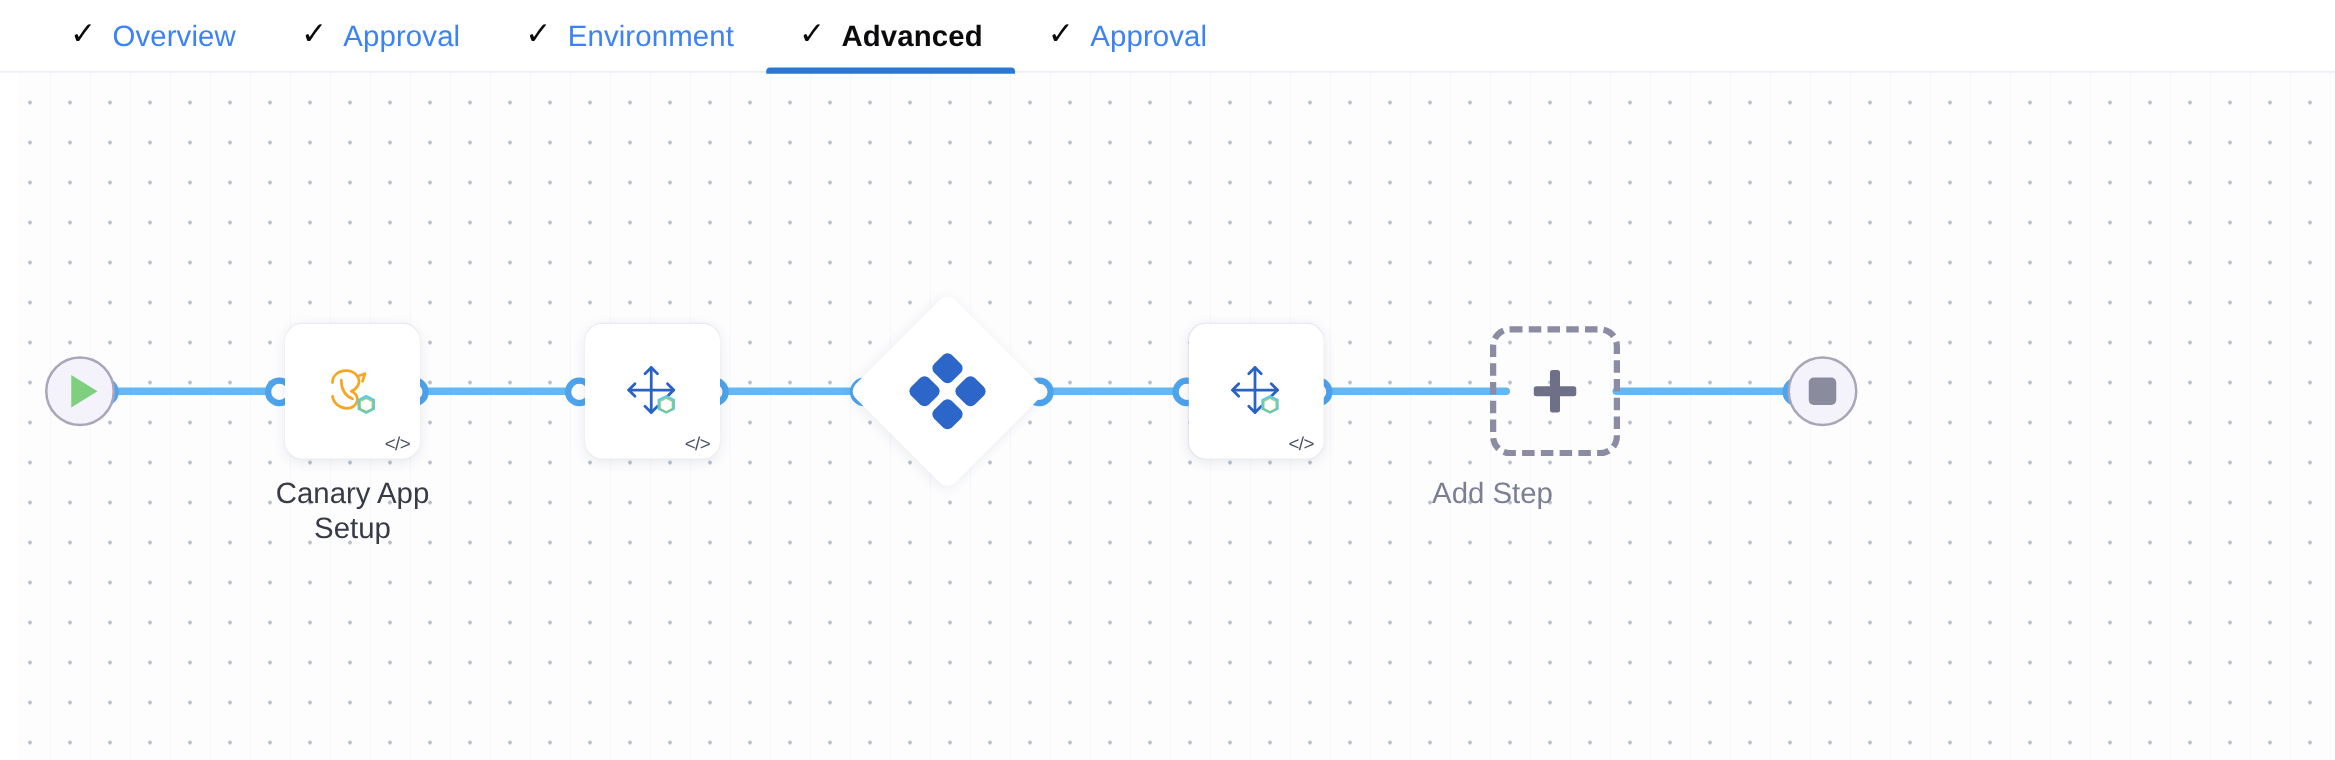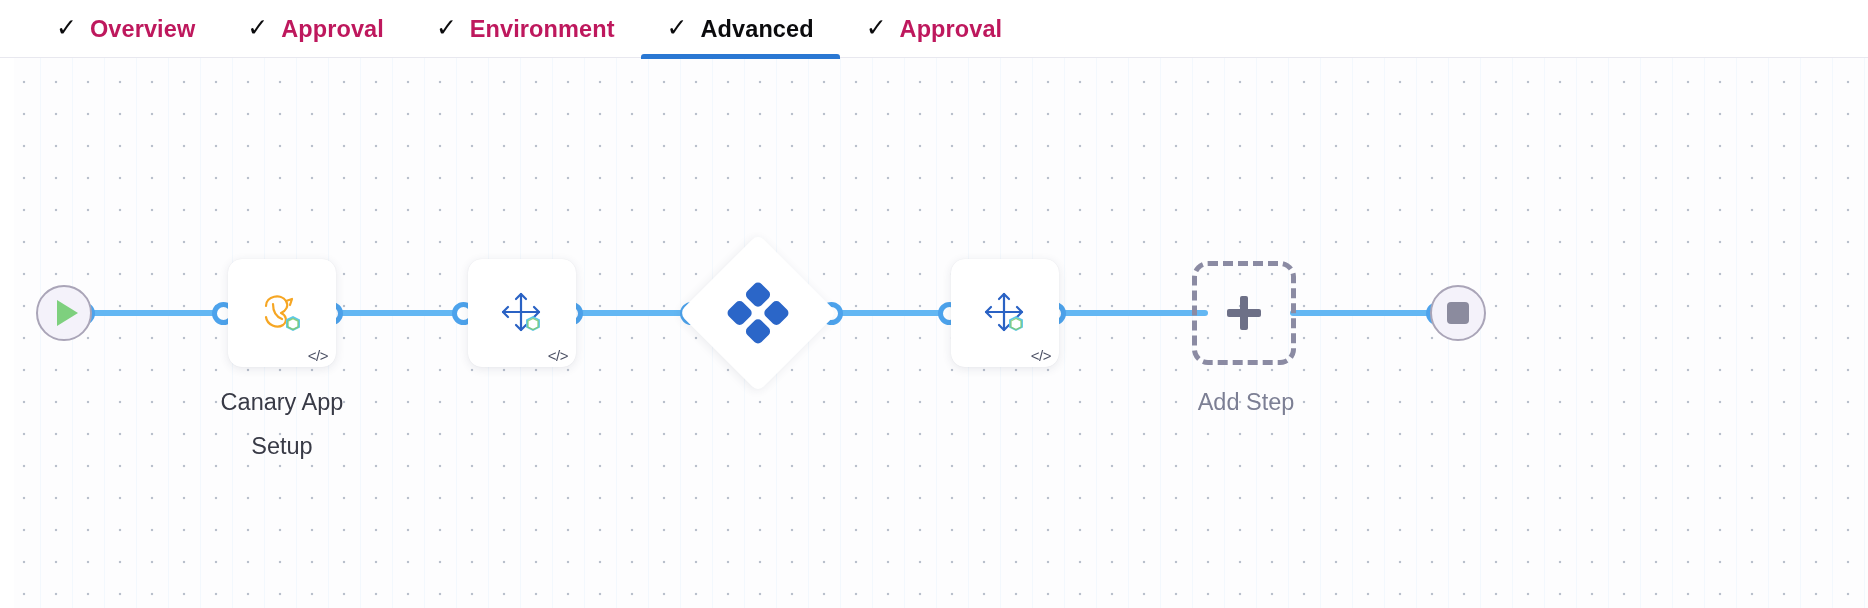--- a/index.html
+++ b/index.html
@@ -31,23 +31,22 @@
   }
   .tab .check {
     font-size: 25px; line-height: 1;
     color: #0b0b0d;
     font-weight: 400;
     display: block;
     margin-top: -3px;
   }
   .tab .tab-label {
     font-size: 23.5px;
-    color: #be185d;
+    color: #3b82f6;
     letter-spacing: 0.1px;
-    font-weight: bold;
   }
   .tab.active .tab-label { font-weight: bold; color: #0b0b0d; }
   .tab.active::after {
     content: "";
     position: absolute;
     left: 0; right: 0; bottom: -1px;
     height: 5px;
     background: #2a78d3;
     border-radius: 3px 3px 0 0;
   }
@@ -188,21 +187,21 @@
   }
   .plus-glyph::before { left: 0; top: 13px; width: 34px; height: 8px; }
   .plus-glyph::after  { top: 0; left: 13px; height: 34px; width: 8px; }
 
   
   .node-label {
     position: absolute;
     top: 322px;
     text-align: center;
     font-size: 23.5px;
-    line-height: 44px;
+    line-height: 28px;
     color: #383a46;
     white-space: pre-line;
     z-index: 5;
   }
   .node-label.muted { color: #7c7f94; }
 </style>
 </head>
 <body>
 
 <div id="tab-bar">
@@ -328,21 +327,21 @@
           </g>
         </svg>
       </div>
       <span class="code-badge">&lt;/&gt;</span>
     </div>
     <div class="port" style="left:1043px;"></div>
 
     <div class="add-node" style="left:1192px;">
       <div class="plus-glyph"></div>
     </div>
-    <div class="node-label muted" style="left:1166px; width:160px;">Add Step</div>
+    <div class="node-label muted" style="left:1114px; width:160px;">Add Step</div>
 
     <div class="port" style="left:1426px;"></div>
     <div class="terminal" style="left:1430px;">
       <div class="stop-sq"></div>
     </div>
 
   </div>
 </div>
 
 </body></html>

